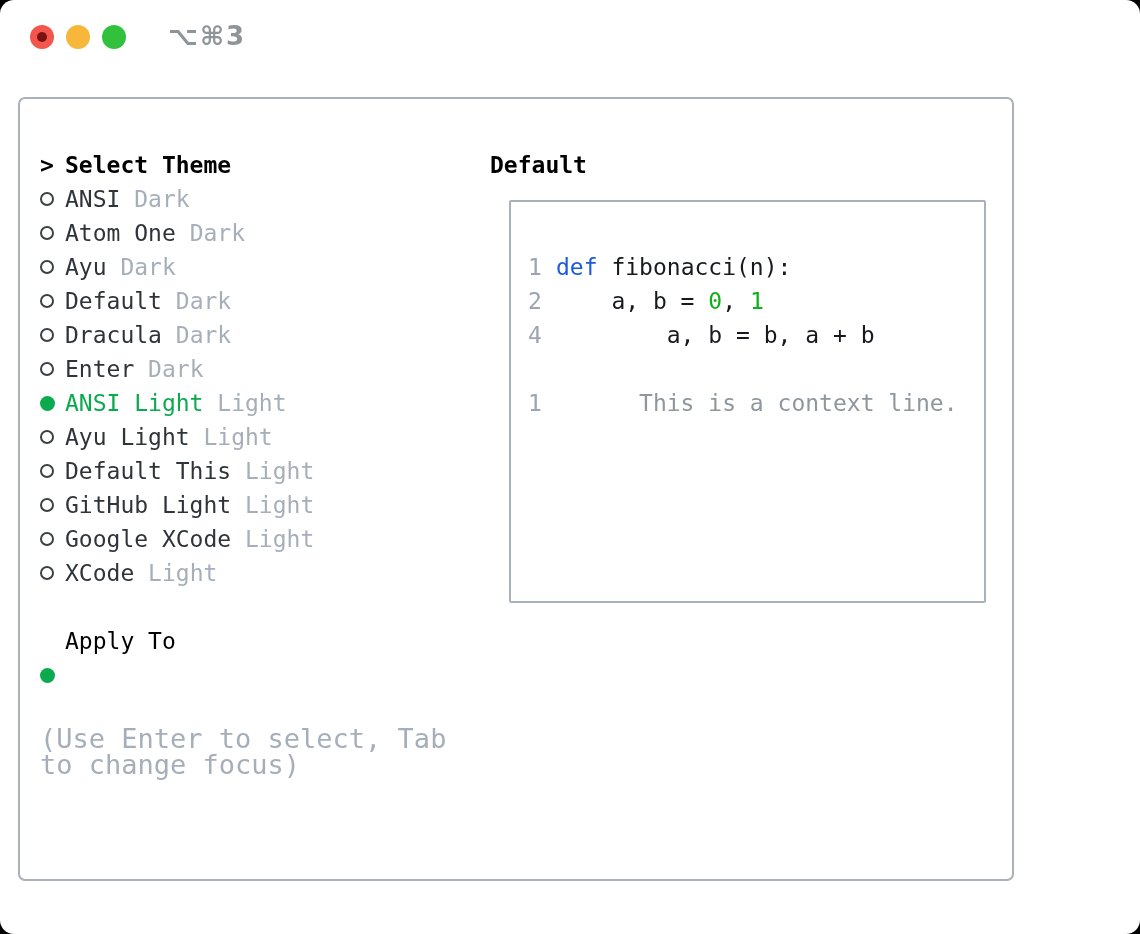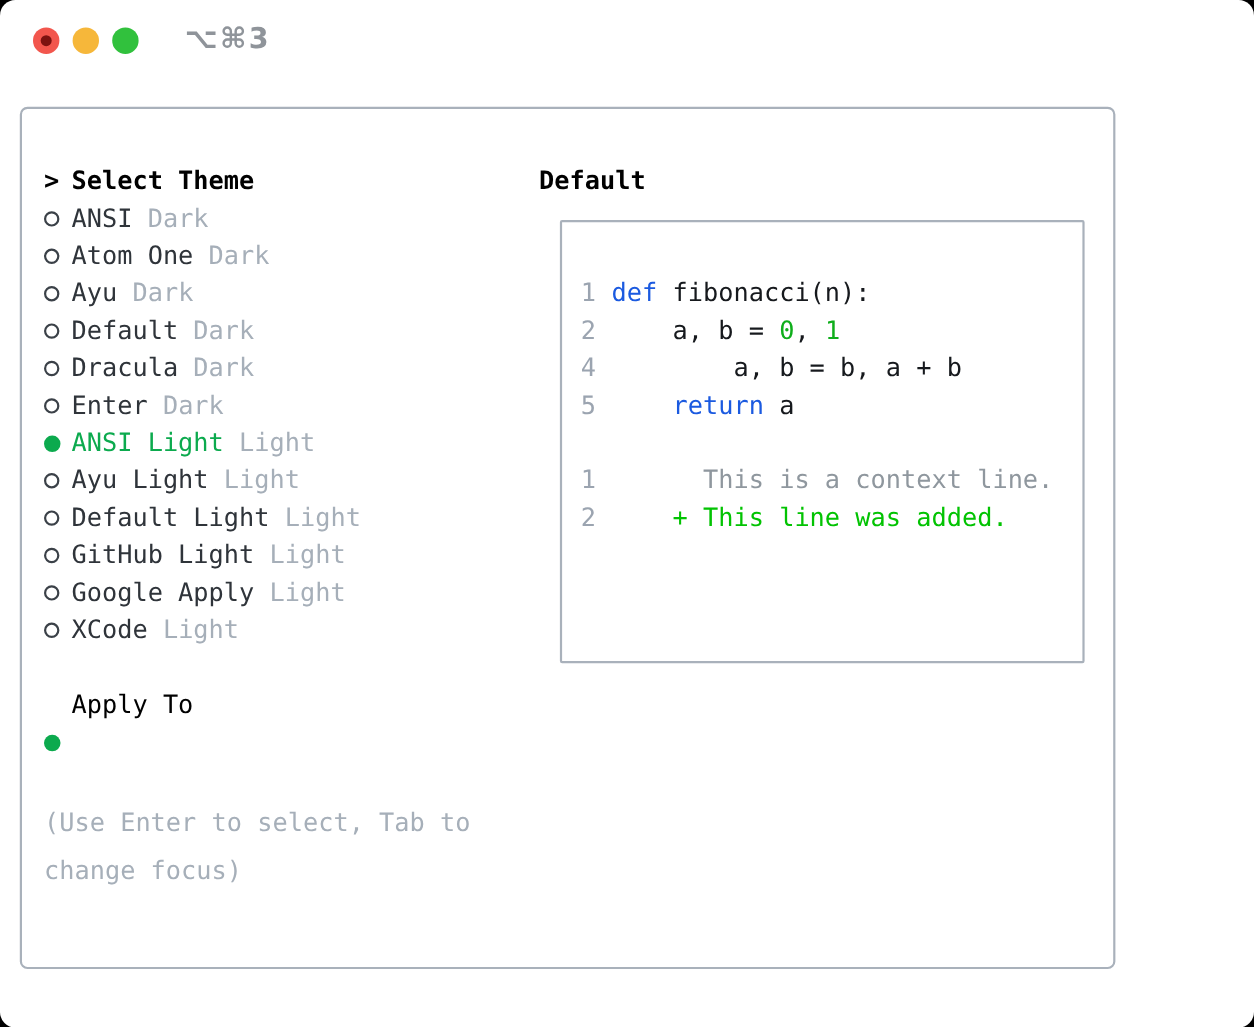--- a/index.html
+++ b/index.html
@@ -54,21 +54,21 @@
     width:14px; height:14px; border:2px solid #3b4148; border-radius:50%;
   }
   .radio-on {
     width:15px; height:15px; background:var(--accent); border-radius:50%;
   }
   .nm { color:var(--ink); }
   .row.sel .nm { color:var(--accent);text-align:center; }
   .sfx { color:var(--muted);text-align:center; }
   .spacer { height:34px; }
   .help {
-    width:412px; color:var(--muted); line-height:44px; font-size:23px;
+    width:412px; color:var(--muted); line-height:26px; font-size:27px;
   }
   
   .preview-label {
     position:absolute; left:470px; top:49px; height:34px; line-height:34px;
     font-size:23px; font-weight:700; color:#000;
   }
   .preview-box {
     position:absolute; left:489px; top:101px; width:477px; height:403px;
     border:2px solid var(--border); border-radius:2px;
     padding:48px 0 4px 17px; overflow:hidden;
@@ -106,23 +106,23 @@
       </div>
       <div id="theme-list">
           <div class="row"><span class="mcol"><span class="radio-off"></span></span><span class="nm">ANSI</span><span class="sfx"> Dark</span></div>
           <div class="row"><span class="mcol"><span class="radio-off"></span></span><span class="nm">Atom One</span><span class="sfx"> Dark</span></div>
           <div class="row"><span class="mcol"><span class="radio-off"></span></span><span class="nm">Ayu</span><span class="sfx"> Dark</span></div>
           <div class="row"><span class="mcol"><span class="radio-off"></span></span><span class="nm">Default</span><span class="sfx"> Dark</span></div>
           <div class="row"><span class="mcol"><span class="radio-off"></span></span><span class="nm">Dracula</span><span class="sfx"> Dark</span></div>
           <div class="row"><span class="mcol"><span class="radio-off"></span></span><span class="nm">Enter</span><span class="sfx"> Dark</span></div>
           <div class="row sel"><span class="mcol"><span class="radio-on"></span></span><span class="nm">ANSI Light</span><span class="sfx"> Light</span></div>
           <div class="row"><span class="mcol"><span class="radio-off"></span></span><span class="nm">Ayu Light</span><span class="sfx"> Light</span></div>
-          <div class="row"><span class="mcol"><span class="radio-off"></span></span><span class="nm">Default Light</span><span class="sfx"> Light</span></div>
+          <div class="row"><span class="mcol"><span class="radio-off"></span></span><span class="nm">Default This</span><span class="sfx"> Light</span></div>
           <div class="row"><span class="mcol"><span class="radio-off"></span></span><span class="nm">GitHub Light</span><span class="sfx"> Light</span></div>
-          <div class="row"><span class="mcol"><span class="radio-off"></span></span><span class="nm">Google Apply</span><span class="sfx"> Light</span></div>
+          <div class="row"><span class="mcol"><span class="radio-off"></span></span><span class="nm">Google XCode</span><span class="sfx"> Light</span></div>
           <div class="row"><span class="mcol"><span class="radio-off"></span></span><span class="nm">XCode</span><span class="sfx"> Light</span></div>
         </div>
 
       <div class="spacer"></div>
 
       <div class="row">
         <span class="mcol"></span>
         <span class="apply-heading">Apply To</span>
       </div>
       <div id="apply-list">
@@ -133,21 +133,19 @@
 
       <div class="help">(Use Enter to select, Tab to change focus)</div>
     </div>
 
     <div class="preview-label">Default</div>
     <div class="preview-box">
       <div id="code-lines">
           <div class="cline"><span class="ln">1</span><span class="tok-keyword">def</span><span class="tok-plain"> fibonacci(n):</span></div>
           <div class="cline"><span class="ln">2</span><span class="tok-plain">    a, b = </span><span class="tok-number">0</span><span class="tok-plain">, </span><span class="tok-number">1</span></div>
           <div class="cline"><span class="ln">4</span><span class="tok-plain">        a, b = b, a + b</span></div>
-          <div class="cline"><span class="ln">5</span><span class="tok-plain">    </span><span class="tok-keyword">return</span><span class="tok-plain"> a</span></div>
           <div class="cline"><span class="ln"></span></div>
           <div class="cline"><span class="ln">1</span><span class="tok-context">      This is a context line.</span></div>
-          <div class="cline"><span class="ln">2</span><span class="tok-added">    + This line was added.</span></div>
         </div>
     </div>
 
   </div>
 </div>
 
 </body></html>

